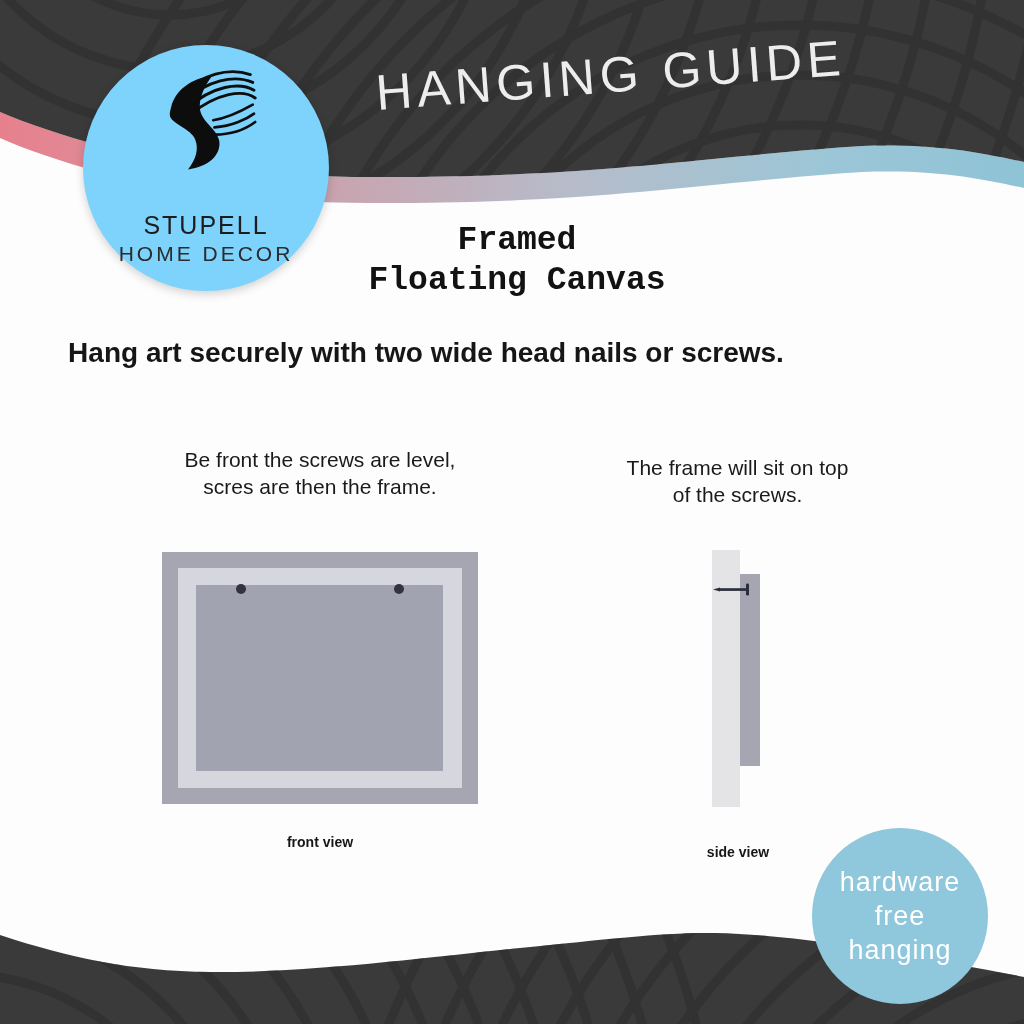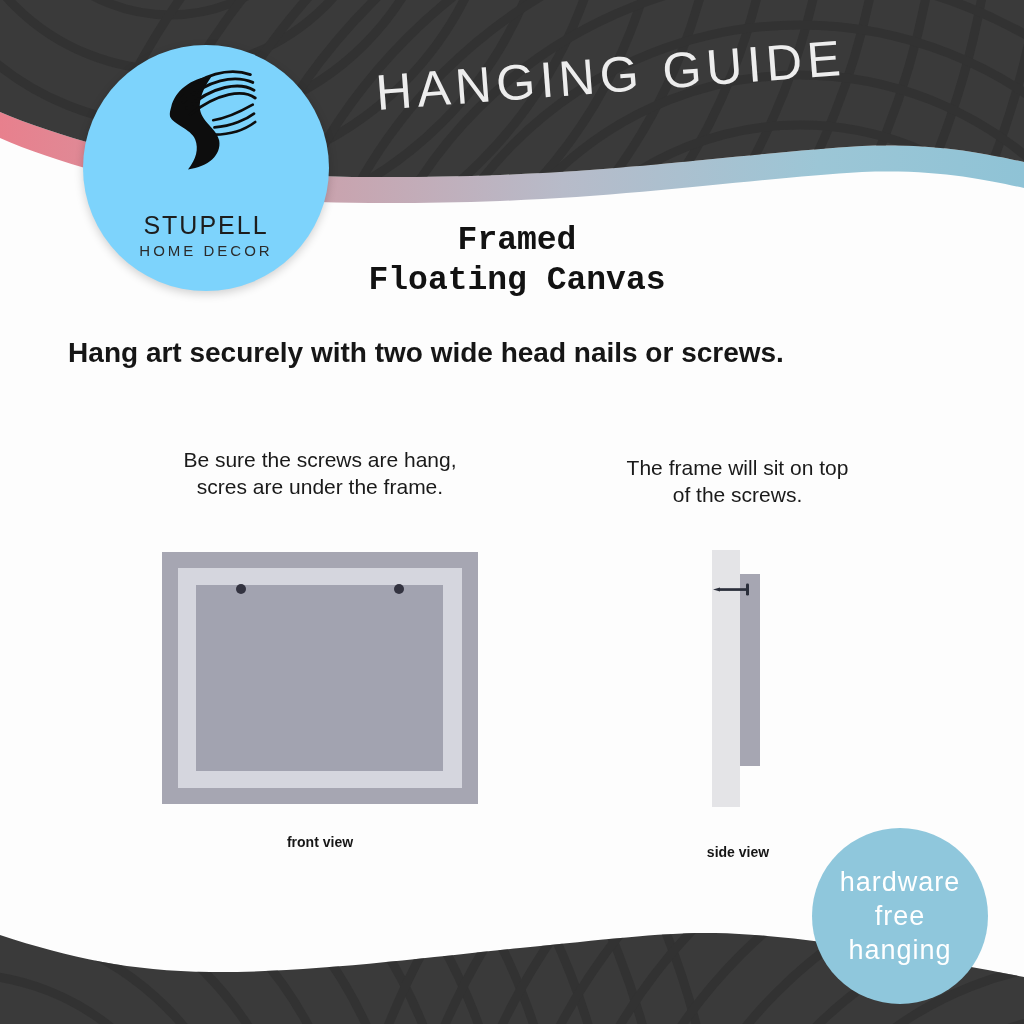--- a/index.html
+++ b/index.html
@@ -20,21 +20,21 @@
     background:#7dd3fc;z-index:6;text-align:center;
     box-shadow:0 3px 10px rgba(0,0,0,.18);
   }
   .logo-swoosh{position:absolute;left:63px;top:14px;width:120px;height:120px;}
   .brand-name{
     position:absolute;left:0;top:166px;width:100%;
     font-size:25px;font-weight:500;letter-spacing:2px;color:#1d1d1d;
   }
   .brand-tagline{
     position:absolute;left:0;top:197px;width:100%;
-    font-size:15px;font-weight:400;letter-spacing:3px;color:#2b2b2b;
+    font-size:21px;font-weight:400;letter-spacing:3px;color:#2b2b2b;
   }
 
   
   .page-title{
     left:376px;top:64px;z-index:2;white-space:nowrap;
     font-size:50px;font-weight:400;letter-spacing:5px;color:#ededed;
     transform:rotate(-4.3deg);transform-origin:left center;
   }
 
   
@@ -149,22 +149,22 @@
   <div class="abs page-title">HANGING GUIDE</div>
 
   <div class="abs product-title">
     <div>Framed</div>
     <div>Floating Canvas</div>
   </div>
 
   <div class="abs lead-text">Hang art securely with two wide head nails or screws.</div>
 
   <div class="abs caption front-caption">
-    <div>Be sure the screws are hang,</div>
-    <div>scres are under the frame.</div>
+    <div>Be front the screws are level,</div>
+    <div>scres are then the frame.</div>
   </div>
 
   <div class="abs caption side-caption">
     <div>The frame will sit on top</div>
     <div>of the screws.</div>
   </div>
 
   <div class="abs front-diagram">
     <div class="front-mat"></div>
     <div class="front-canvas"></div>

